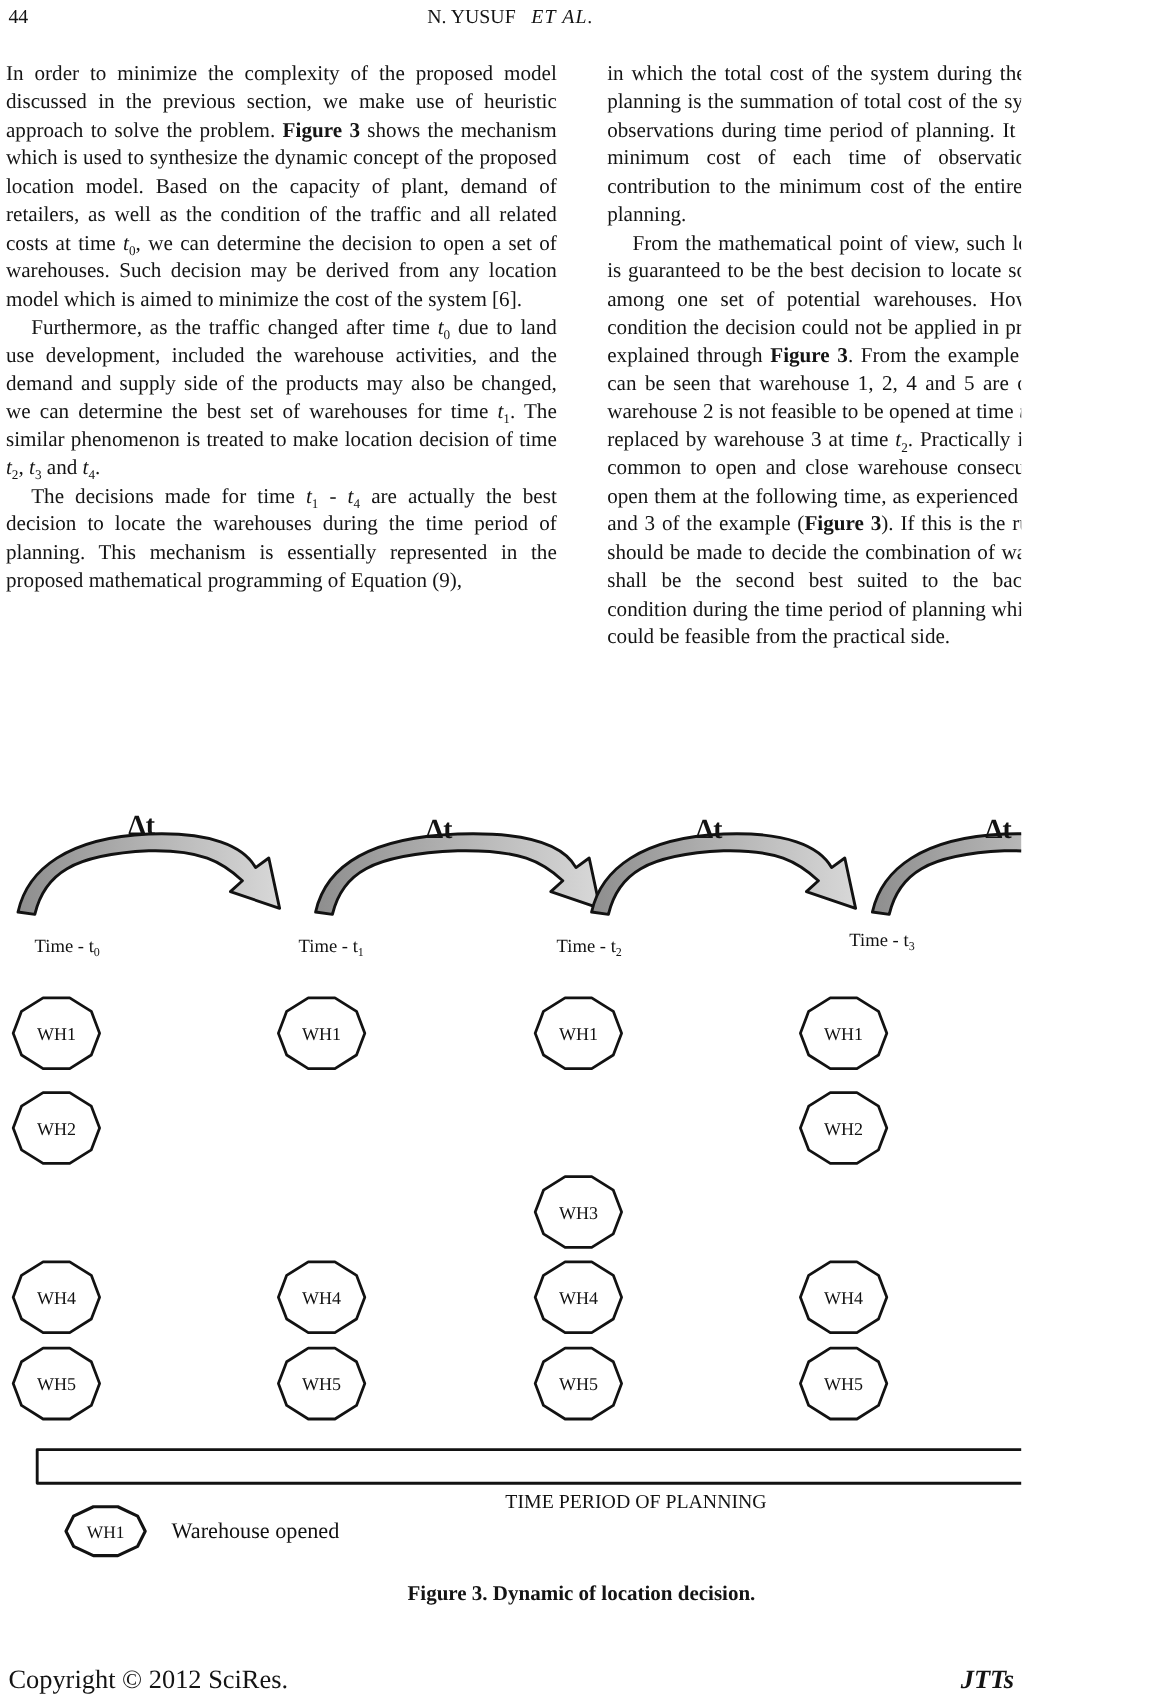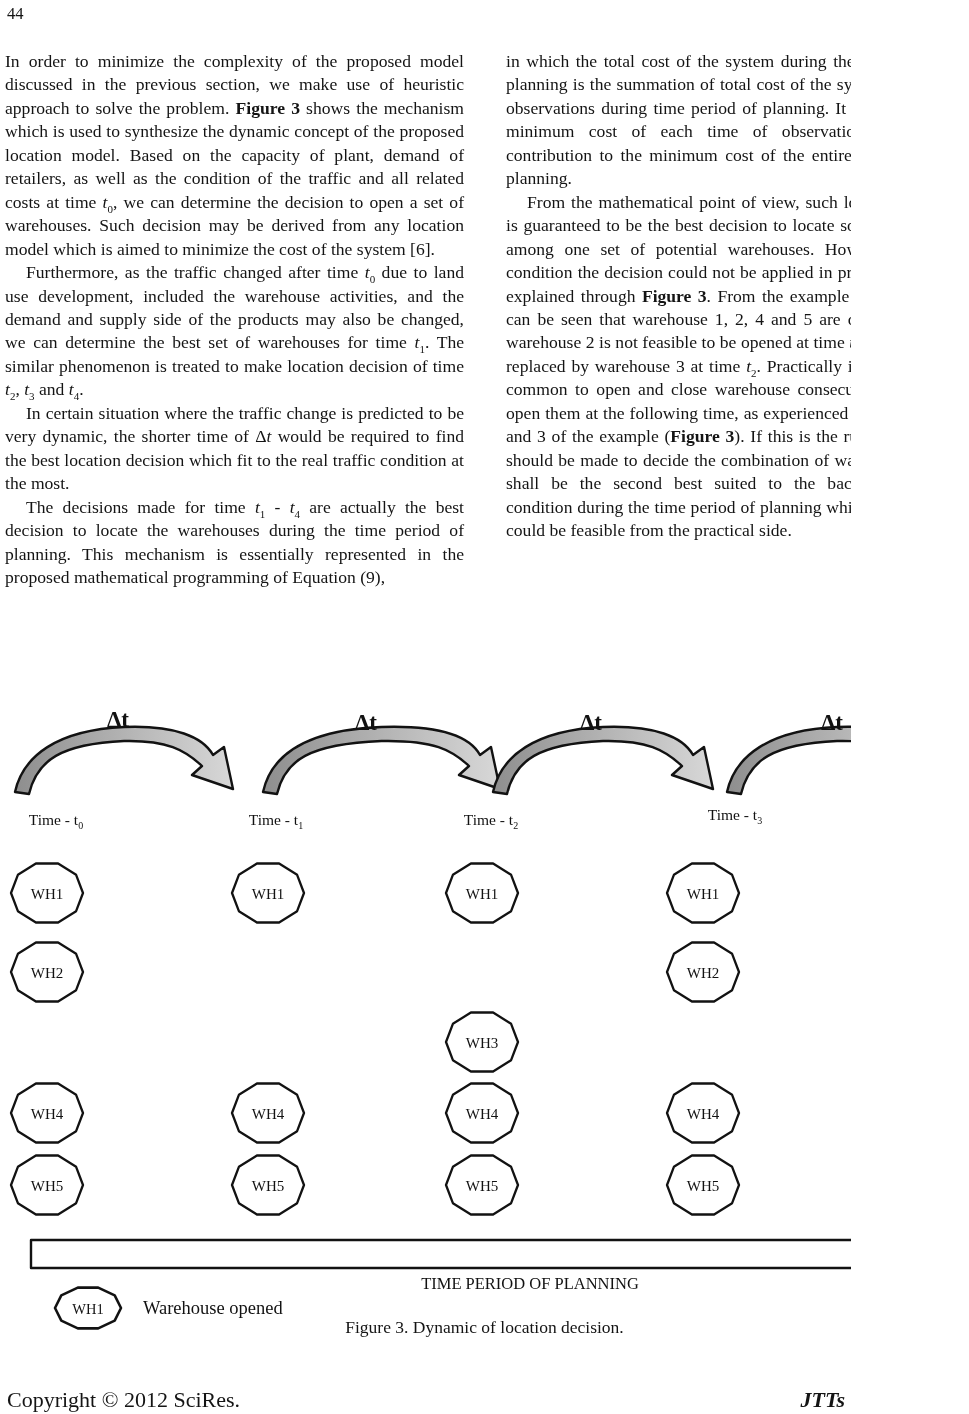--- a/index.html
+++ b/index.html
@@ -8,37 +8,39 @@
   .pageno{position:absolute;left:7px;top:4px;font-size:16.5px;}
   .runhead{position:absolute;left:0;top:4px;width:100%;text-align:center;font-size:16.5px;}
   .runhead .etal{font-style:italic;margin-left:13px;letter-spacing:1px;}
   .col{position:absolute;width:459px;}
   .col.leftcol{left:5px;top:50px;}
   .col.rightcol{left:506px;top:50px;font-family:Liberation Serif, serif;}
   h2.sechead{margin:0 0 14px 0;font-size:21px;line-height:27px;font-weight:bold;}
   p.para{margin:0;font-size:17.6px;line-height:23.45px;text-align:justify;}
   p.para.ind{text-indent:21px;}
   p.para sub{font-size:11px;line-height:0;}
-  .figwrap{position:absolute;left:0;top:700px;width:969px;height:660px;text-decoration:underline;}
+  .figwrap{position:absolute;left:0;top:668px;width:969px;height:660px;text-decoration:underline;}
   .caption{position:absolute;left:0;top:1317px;width:969px;text-align:center;
-           font-weight:normal;font-size:17.5px;}
+           font-weight:bold;font-size:17.5px;}
   .footer-left{position:absolute;left:7px;top:1387px;font-size:22px;}
   .footer-right{position:absolute;right:6px;top:1387px;font-size:22px;font-weight:bold;font-style:italic;}
 </style>
 </head>
 <body>
 
 <div class="page">
 
   <div class="pageno">44</div>
+  <div class="runhead">
+    <span>N. YUSUF</span><span class="etal">ET  AL.</span>
+  </div>
 
   <div class="col leftcol">
     <p class="para"><span>In order to minimize the complexity of the proposed model discussed in the previous section, we make use of heuristic approach to solve the problem. </span><span style="font-weight: bold;">Figure 3</span><span> shows the mechanism which is used to synthesize the dynamic concept of the proposed location model. Based on the capacity of plant, demand of retailers, as well as the condition of the traffic and all related costs at time </span><span style="font-style: italic;">t</span><sub>0</sub><span>, we can determine the decision to open a set of warehouses. Such decision may be derived from any location model which is aimed to minimize the cost of the system [6].</span></p>
     <p class="para ind"><span>Furthermore, as the traffic changed after time </span><span style="font-style: italic;">t</span><sub>0</sub><span> due to land use development, included the warehouse activities, and the demand and supply side of the products may also be changed, we can determine the best set of warehouses for time </span><span style="font-style: italic;">t</span><sub>1</sub><span>. The similar phenomenon is treated to make location decision of time </span><span style="font-style: italic;">t</span><sub>2</sub><span>, </span><span style="font-style: italic;">t</span><sub>3</sub><span> and </span><span style="font-style: italic;">t</span><sub>4</sub><span>.</span></p>
-    <p class="para ind"><span>In certain situation where the traffic change is predicted to be very dynamic, the shorter time of Δ</span><span style="font-style: italic;">t</span><span> would be required to find the best location decision which fit to the real traffic condition at the most.</span></p>
     <p class="para ind"><span>The decisions made for time </span><span style="font-style: italic;">t</span><sub>1</sub><span> - </span><span style="font-style: italic;">t</span><sub>4</sub><span> are actually the best decision to locate the warehouses during the time period of planning. This mechanism is essentially represented in the proposed mathematical programming of Equation (9),</span></p>
   </div>
 
   <div class="col rightcol">
     <p class="para"><span>in which the total cost of the system during the time period of planning is the summation of total cost of the system of all time observations during time period of planning. It is clear that the minimum cost of each time of observation must make contribution to the minimum cost of the entire time period of planning.</span></p>
     <p class="para ind"><span>From the mathematical point of view, such location decision is guaranteed to be the best decision to locate some warehouses among one set of potential warehouses. However, in some condition the decision could not be applied in practice. It can be explained through </span><span style="font-weight: bold;">Figure 3</span><span>. From the example on </span><span style="font-weight: bold;">Figure 3</span><span>, it can be seen that warehouse 1, 2, 4 and 5 are opened at </span><span style="font-style: italic;">t</span><sub>0</sub><span> but warehouse 2 is not feasible to be opened at time </span><span style="font-style: italic;">t</span><sub>1</sub><span> and </span><span style="font-style: italic;">t</span><sub>2</sub><span>  and  it is replaced by warehouse 3 at time </span><span style="font-style: italic;">t</span><sub>2</sub><span>. Practically it is actually not common to open and close warehouse consecutively and then open them at the following time, as experienced by warehouse 2 and 3 of the example (</span><span style="font-weight: bold;">Figure 3</span><span>). If this is the rule, justification should be made to decide the combination of warehouses which shall be the second best suited to the background traffic condition during the time period of planning while at the same it could be feasible from the practical side.</span></p>
   </div>
 
   <div class="figwrap">
     <svg id="figsvg" width="969" height="660" viewBox="0 0 969 660" xmlns="http://www.w3.org/2000/svg">

